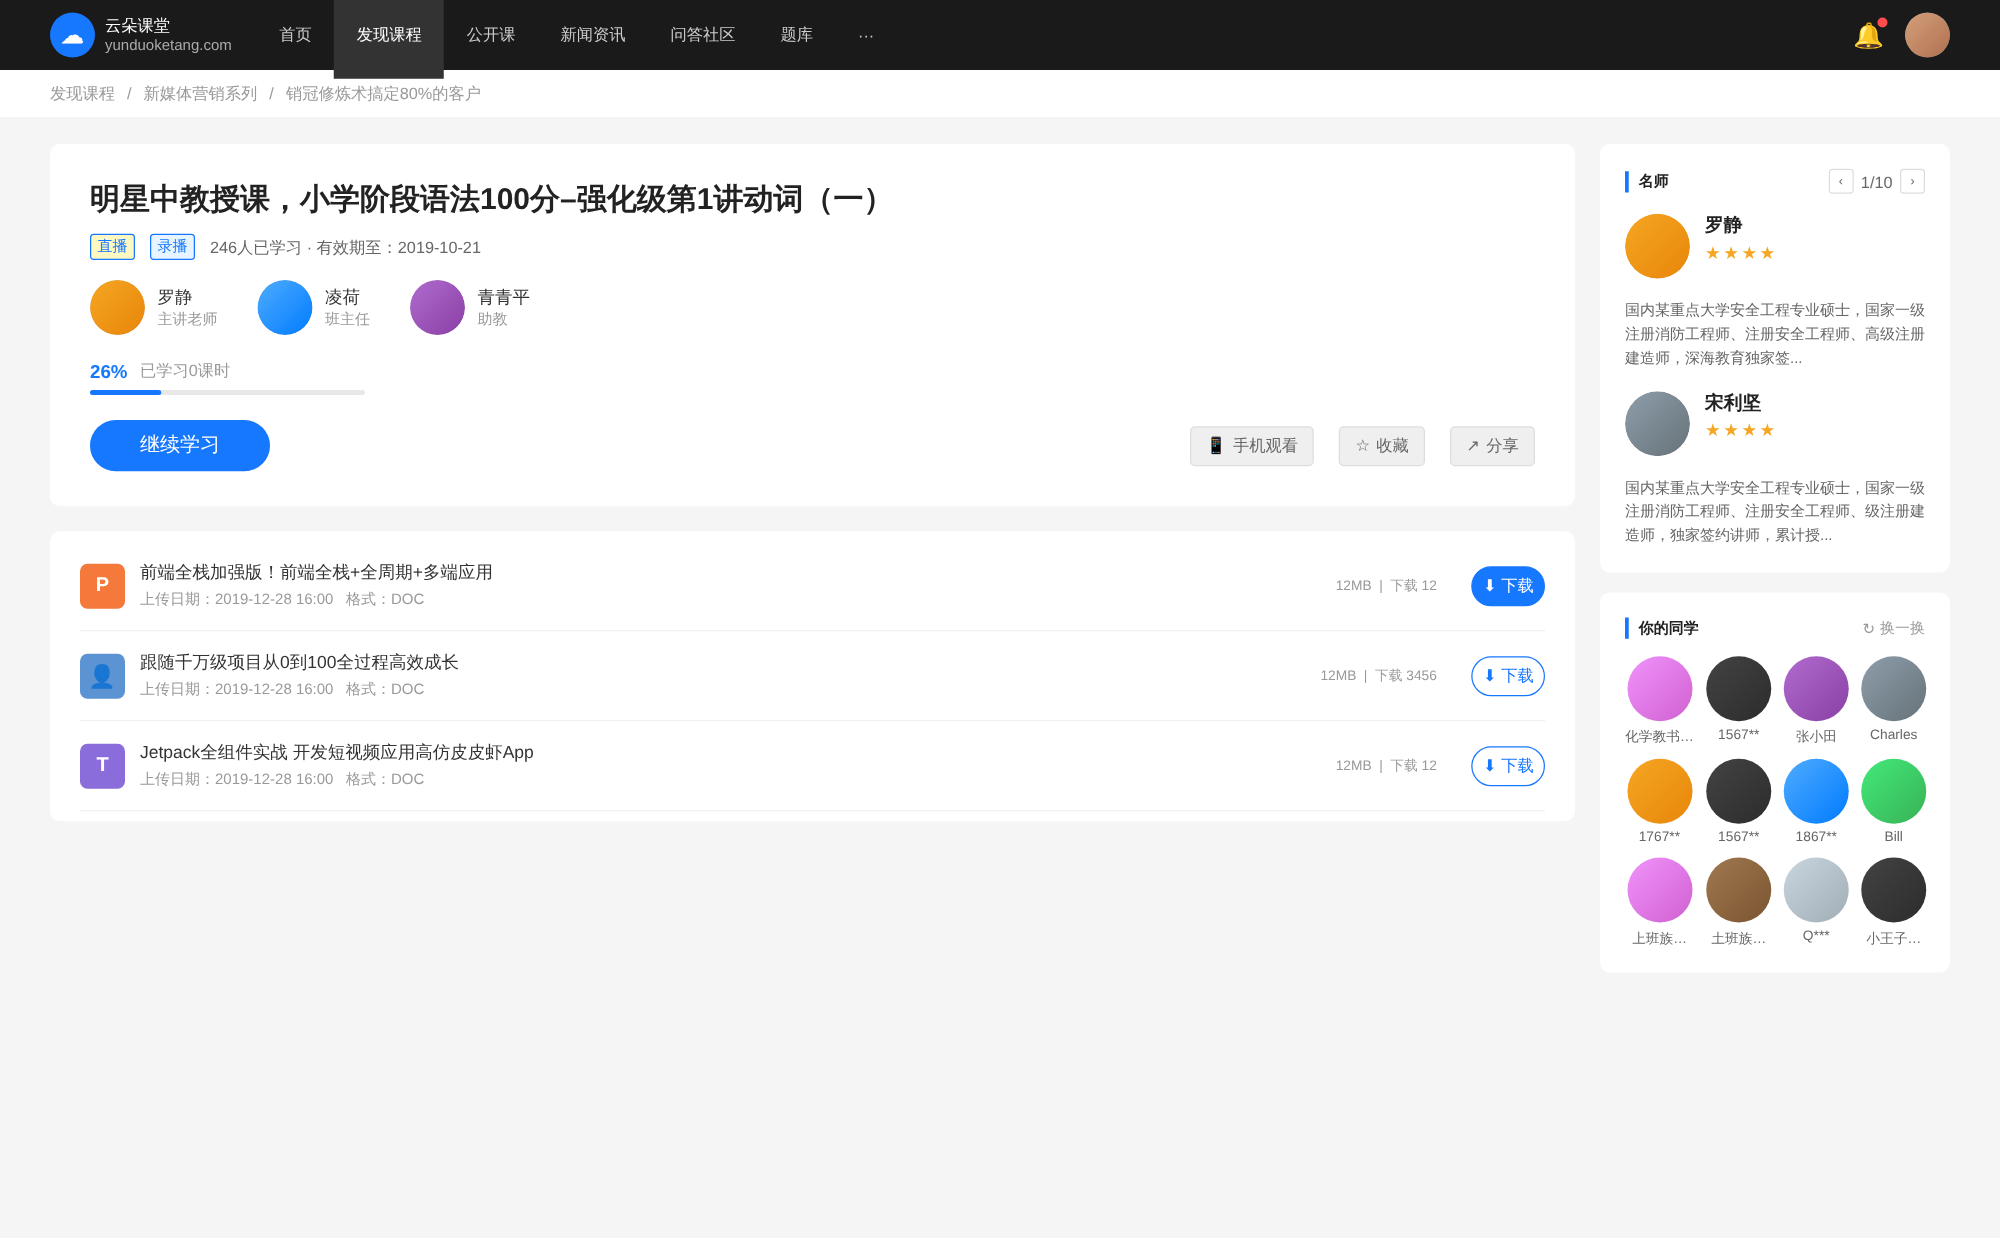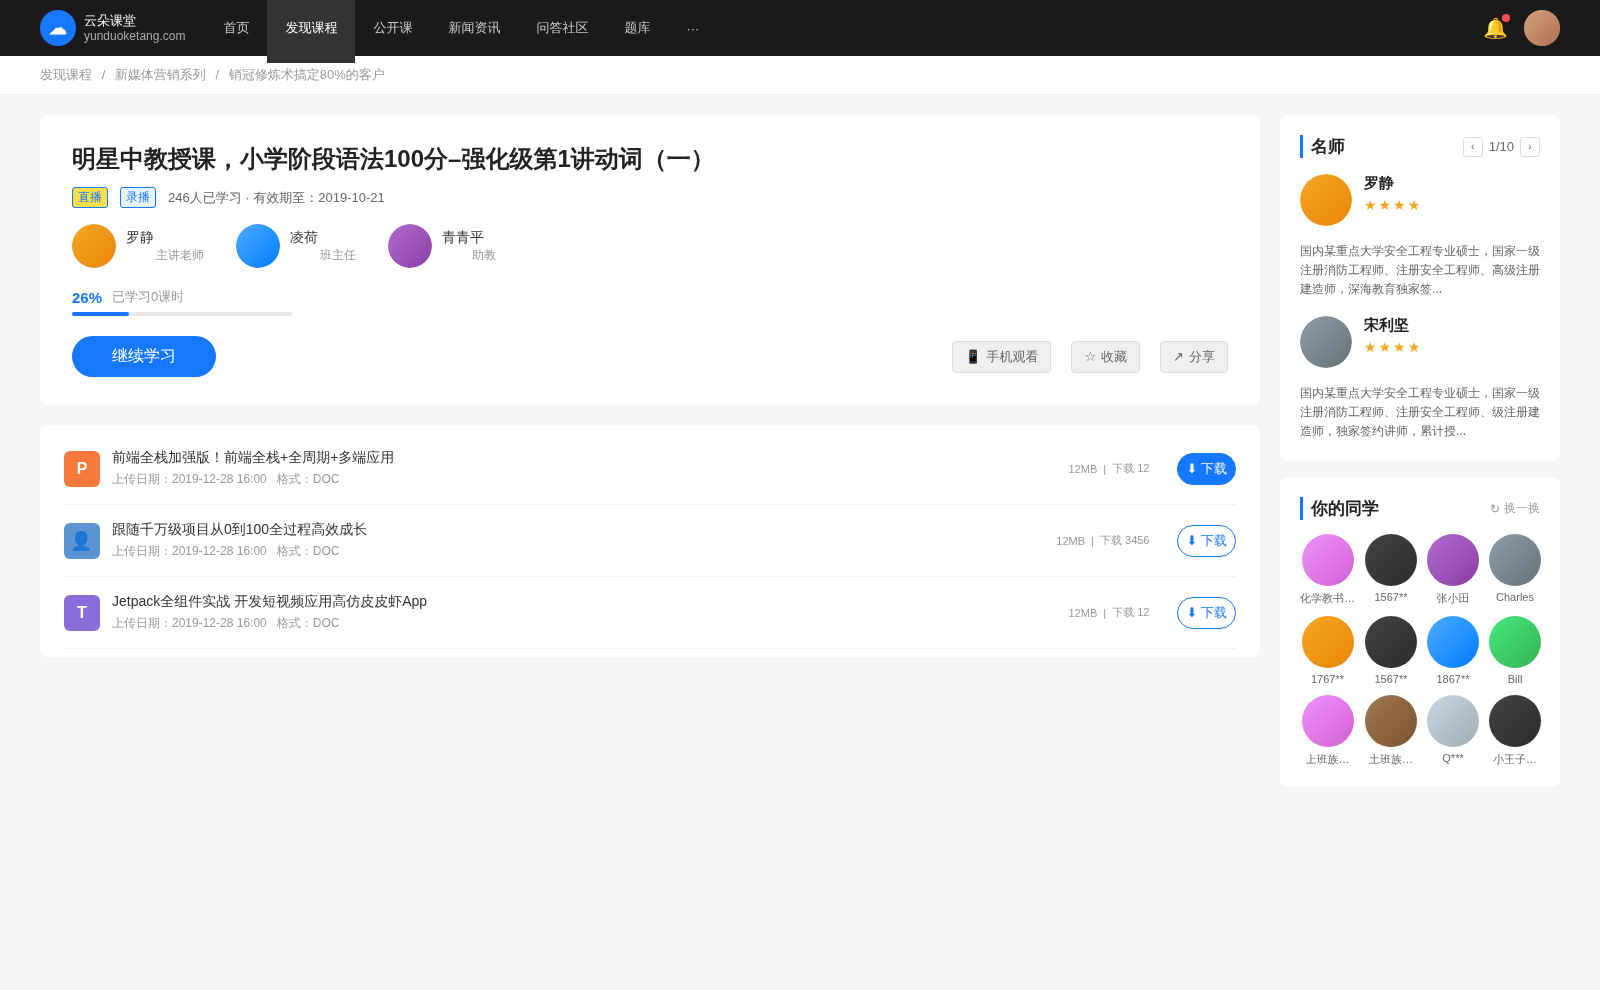--- a/index.html
+++ b/index.html
@@ -28,29 +28,29 @@
     .main { padding: 20px 40px; display: flex; gap: 20px; max-width: 1600px; }
 
     
     .left { flex: 1; min-width: 0; }
 
     
     .course-header { background: white; border-radius: 8px; padding: 28px 32px; margin-bottom: 20px; }
     .course-title { font-size: 24px; font-weight: bold; color: #222; margin-bottom: 12px; }
     .course-meta { display: flex; align-items: center; gap: 12px; margin-bottom: 16px; }
     .badge { border: 1px solid #1677ff; color: #1677ff; border-radius: 3px; padding: 1px 5px; font-size: 12px; }
-    .badge.live { background: #fde047; }
+    .badge.live { background: #fef9c3; }
     .badge.rec { background: #e8f4ff; }
     .meta-text { color: #666; font-size: 13px; }
     .teachers { display: flex; gap: 32px; margin-bottom: 20px; }
     .teacher { display: flex; align-items: center; gap: 10px; }
     .teacher-avatar { width: 44px; height: 44px; border-radius: 50%; background: #ddd; overflow: hidden; }
     .teacher-info { }
     .teacher-name { font-size: 14px; color: #333; font-weight: 500; }
-    .teacher-role { font-size: 12px; color: #999; margin-left: 30px; }
+    .teacher-role { font-size: 12px; color: #999; }
     .progress-section { margin-bottom: 20px; }
     .progress-label { display: flex; align-items: center; gap: 10px; margin-bottom: 6px; }
     .progress-pct { color: #1677ff; font-size: 15px; font-weight: bold; }
     .progress-sub { color: #999; font-size: 13px; }
     .progress-bar-bg { width: 220px; height: 4px; background: #e8e8e8; border-radius: 2px; }
     .progress-bar-fill { height: 4px; background: #1677ff; border-radius: 2px; }
     .course-actions { display: flex; align-items: center; gap: 16px; }
     .btn-primary { background: #1677ff; color: white; border: none; border-radius: 24px; padding: 10px 40px; font-size: 16px; cursor: pointer; }
     .action-btns { display: flex; align-items: center; gap: 20px; margin-left: auto; }
     .action-btn { display: flex; align-items: center; gap: 5px; color: #666; cursor: pointer; font-size: 13px; border: 1px solid #ddd; border-radius: 4px; padding: 6px 12px; }
@@ -73,21 +73,21 @@
     .file-stats span { color: #999; }
     .btn-download { border: 1px solid #1677ff; color: #1677ff; background: white; border-radius: 20px; padding: 6px 8px; font-size: 13px; cursor: pointer; display: flex; align-items: center; gap: 5px; white-space: nowrap; }
     .btn-download.filled { background: #1677ff; color: white; }
 
     
     .right { width: 280px; flex-shrink: 0; display: flex; flex-direction: column; gap: 16px; }
 
     
     .card { background: white; border-radius: 8px; padding: 20px; }
     .card-header { display: flex; align-items: center; justify-content: space-between; margin-bottom: 16px; }
-    .card-title { font-size: 17px; font-weight: bold; color: #222; border-left: 3px solid #1677ff; padding-left: 8px; }
+    .card-title { font-size: 12px; font-weight: bold; color: #222; border-left: 3px solid #1677ff; padding-left: 8px; }
     .card-nav { display: flex; align-items: center; gap: 6px; font-size: 13px; color: #666; }
     .card-nav-btn { width: 20px; height: 20px; border: 1px solid #ddd; border-radius: 3px; display: flex; align-items: center; justify-content: center; cursor: pointer; font-size: 10px; }
     .teacher-row { display: flex; gap: 12px; margin-bottom: 16px; }
     .teacher-right-avatar { width: 52px; height: 52px; border-radius: 50%; flex-shrink: 0; overflow: hidden; }
     .teacher-right-info { }
     .teacher-right-name { font-size: 15px; font-weight: bold; color: #222; margin-bottom: 4px; }
     .stars { color: #f5a623; font-size: 14px; letter-spacing: 2px; margin-bottom: 2px; }
     .teacher-right-desc { font-size: 12px; color: #666; line-height: 1.6; }
 
     

